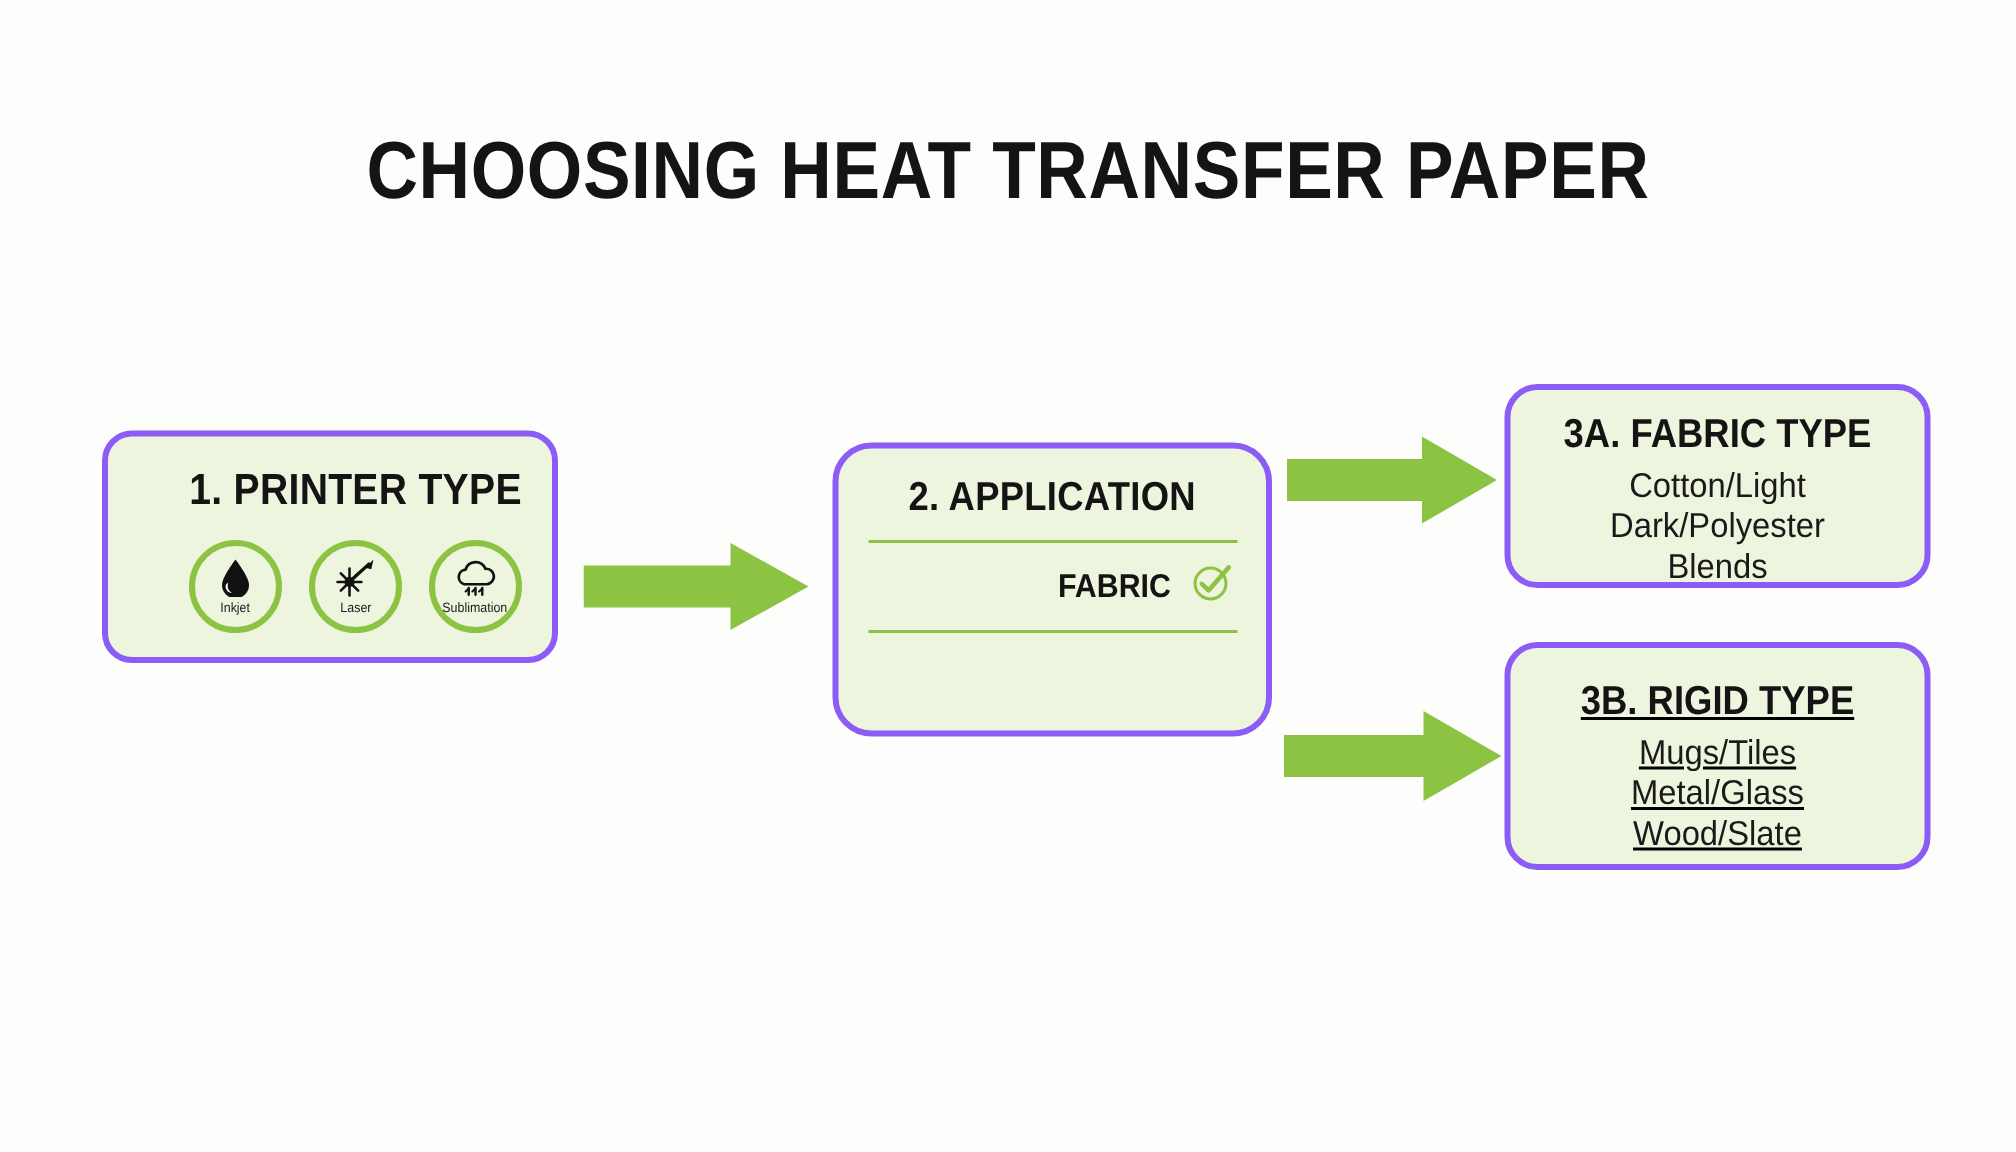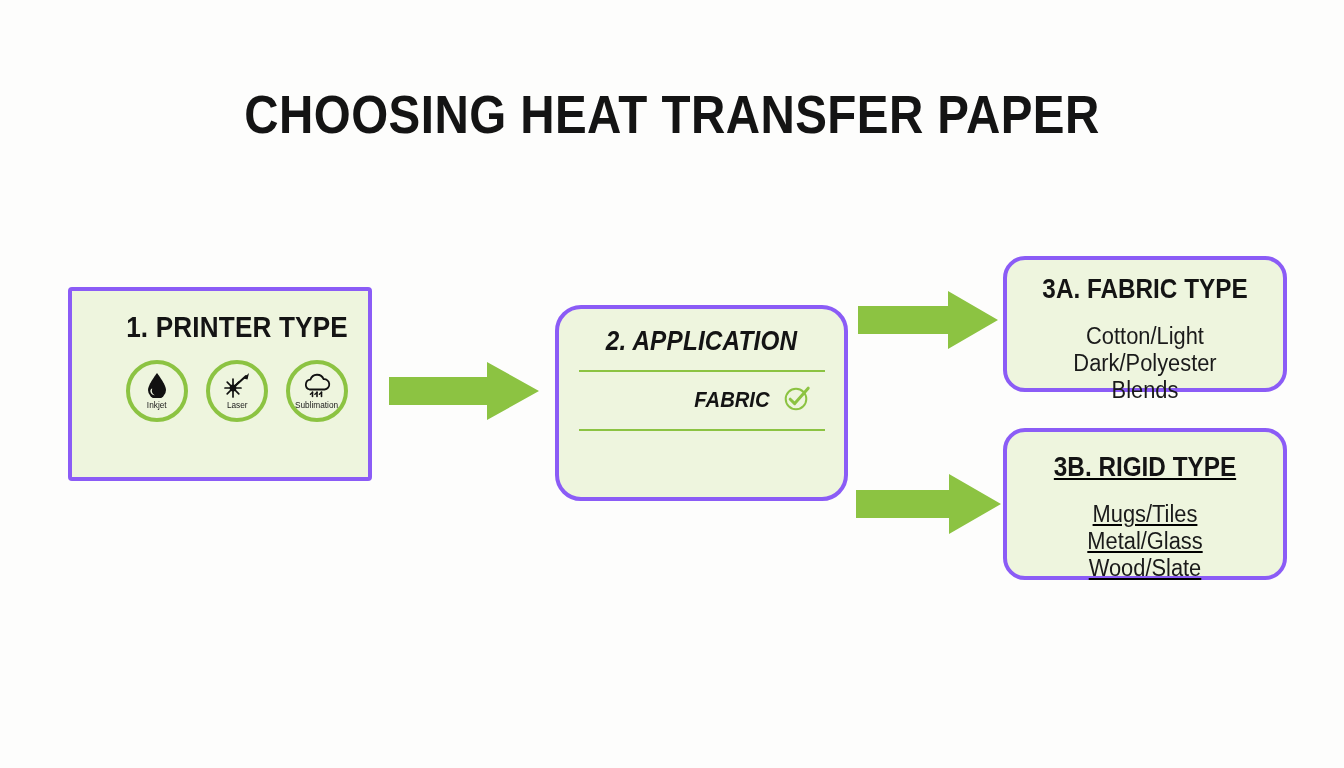--- a/index.html
+++ b/index.html
@@ -55,22 +55,22 @@
     text-align: center;
     white-space: nowrap;
     transform: scaleX(0.9);
   }
 
   
   #box-printer-type {
     left: 68px;
     top: 287px;
     width: 304px;
-    height: 194px;
-    border-radius: 4px;
+    height: 155px;
+    border-radius: 20px;
     padding-left: 34px;
   }
   #box-printer-type .card-title {
     font-size: 29px;
     margin-top: 20px;
     letter-spacing: 0.2px;
   }
   .circle-row {
     display: flex;
     justify-content: center;
@@ -101,43 +101,42 @@
     font-size: 9px;
     color: #1a1a1a;
     margin-top: 2px;
     white-space: nowrap;
     transform: scaleX(0.92);
   }
 
   
   #box-application {
     left: 555px;
-    top: 305px;
+    top: 295px;
     width: 293px;
     height: 196px;
     border-radius: 26px;
-    font-style: italic;
   }
   #box-application .card-title {
     font-size: 27px;
     margin-top: 17px;
     letter-spacing: 0.2px;
   }
   .divider {
     height: 2px;
     background: #8cc342;
     margin: 13px auto 0 auto;
     width: 246px;
   }
   .app-row {
     display: flex;
     align-items: center;
     justify-content: flex-end;
     gap: 10px;
-    padding-right: 33px;
+    padding-right: 22px;
     margin-top: 12px;
   }
   .app-row .row-label {
     font-family: "Liberation Sans Narrow", "Liberation Sans", sans-serif;
     font-size: 22px;
     font-weight: bold;
     color: #141414;
     white-space: nowrap;
     transform: scaleX(0.92);
   }
@@ -159,21 +158,21 @@
     text-decoration: underline;
   }
   .result-card .card-title {
     font-size: 27px;
     margin-top: 14px;
   }
   #box-rigid-type .card-title {
     margin-top: 20px;
   }
   .result-lines {
-    margin-top: 18px;
+    margin-top: 5px;
     text-align: center;
   }
   .result-lines div {
     font-family: "Liberation Sans Narrow", "Liberation Sans", sans-serif;
     font-size: 23px;
     color: #1a1a1a;
     line-height: 1.18;
     white-space: nowrap;
     transform: scaleX(0.95);
   }

